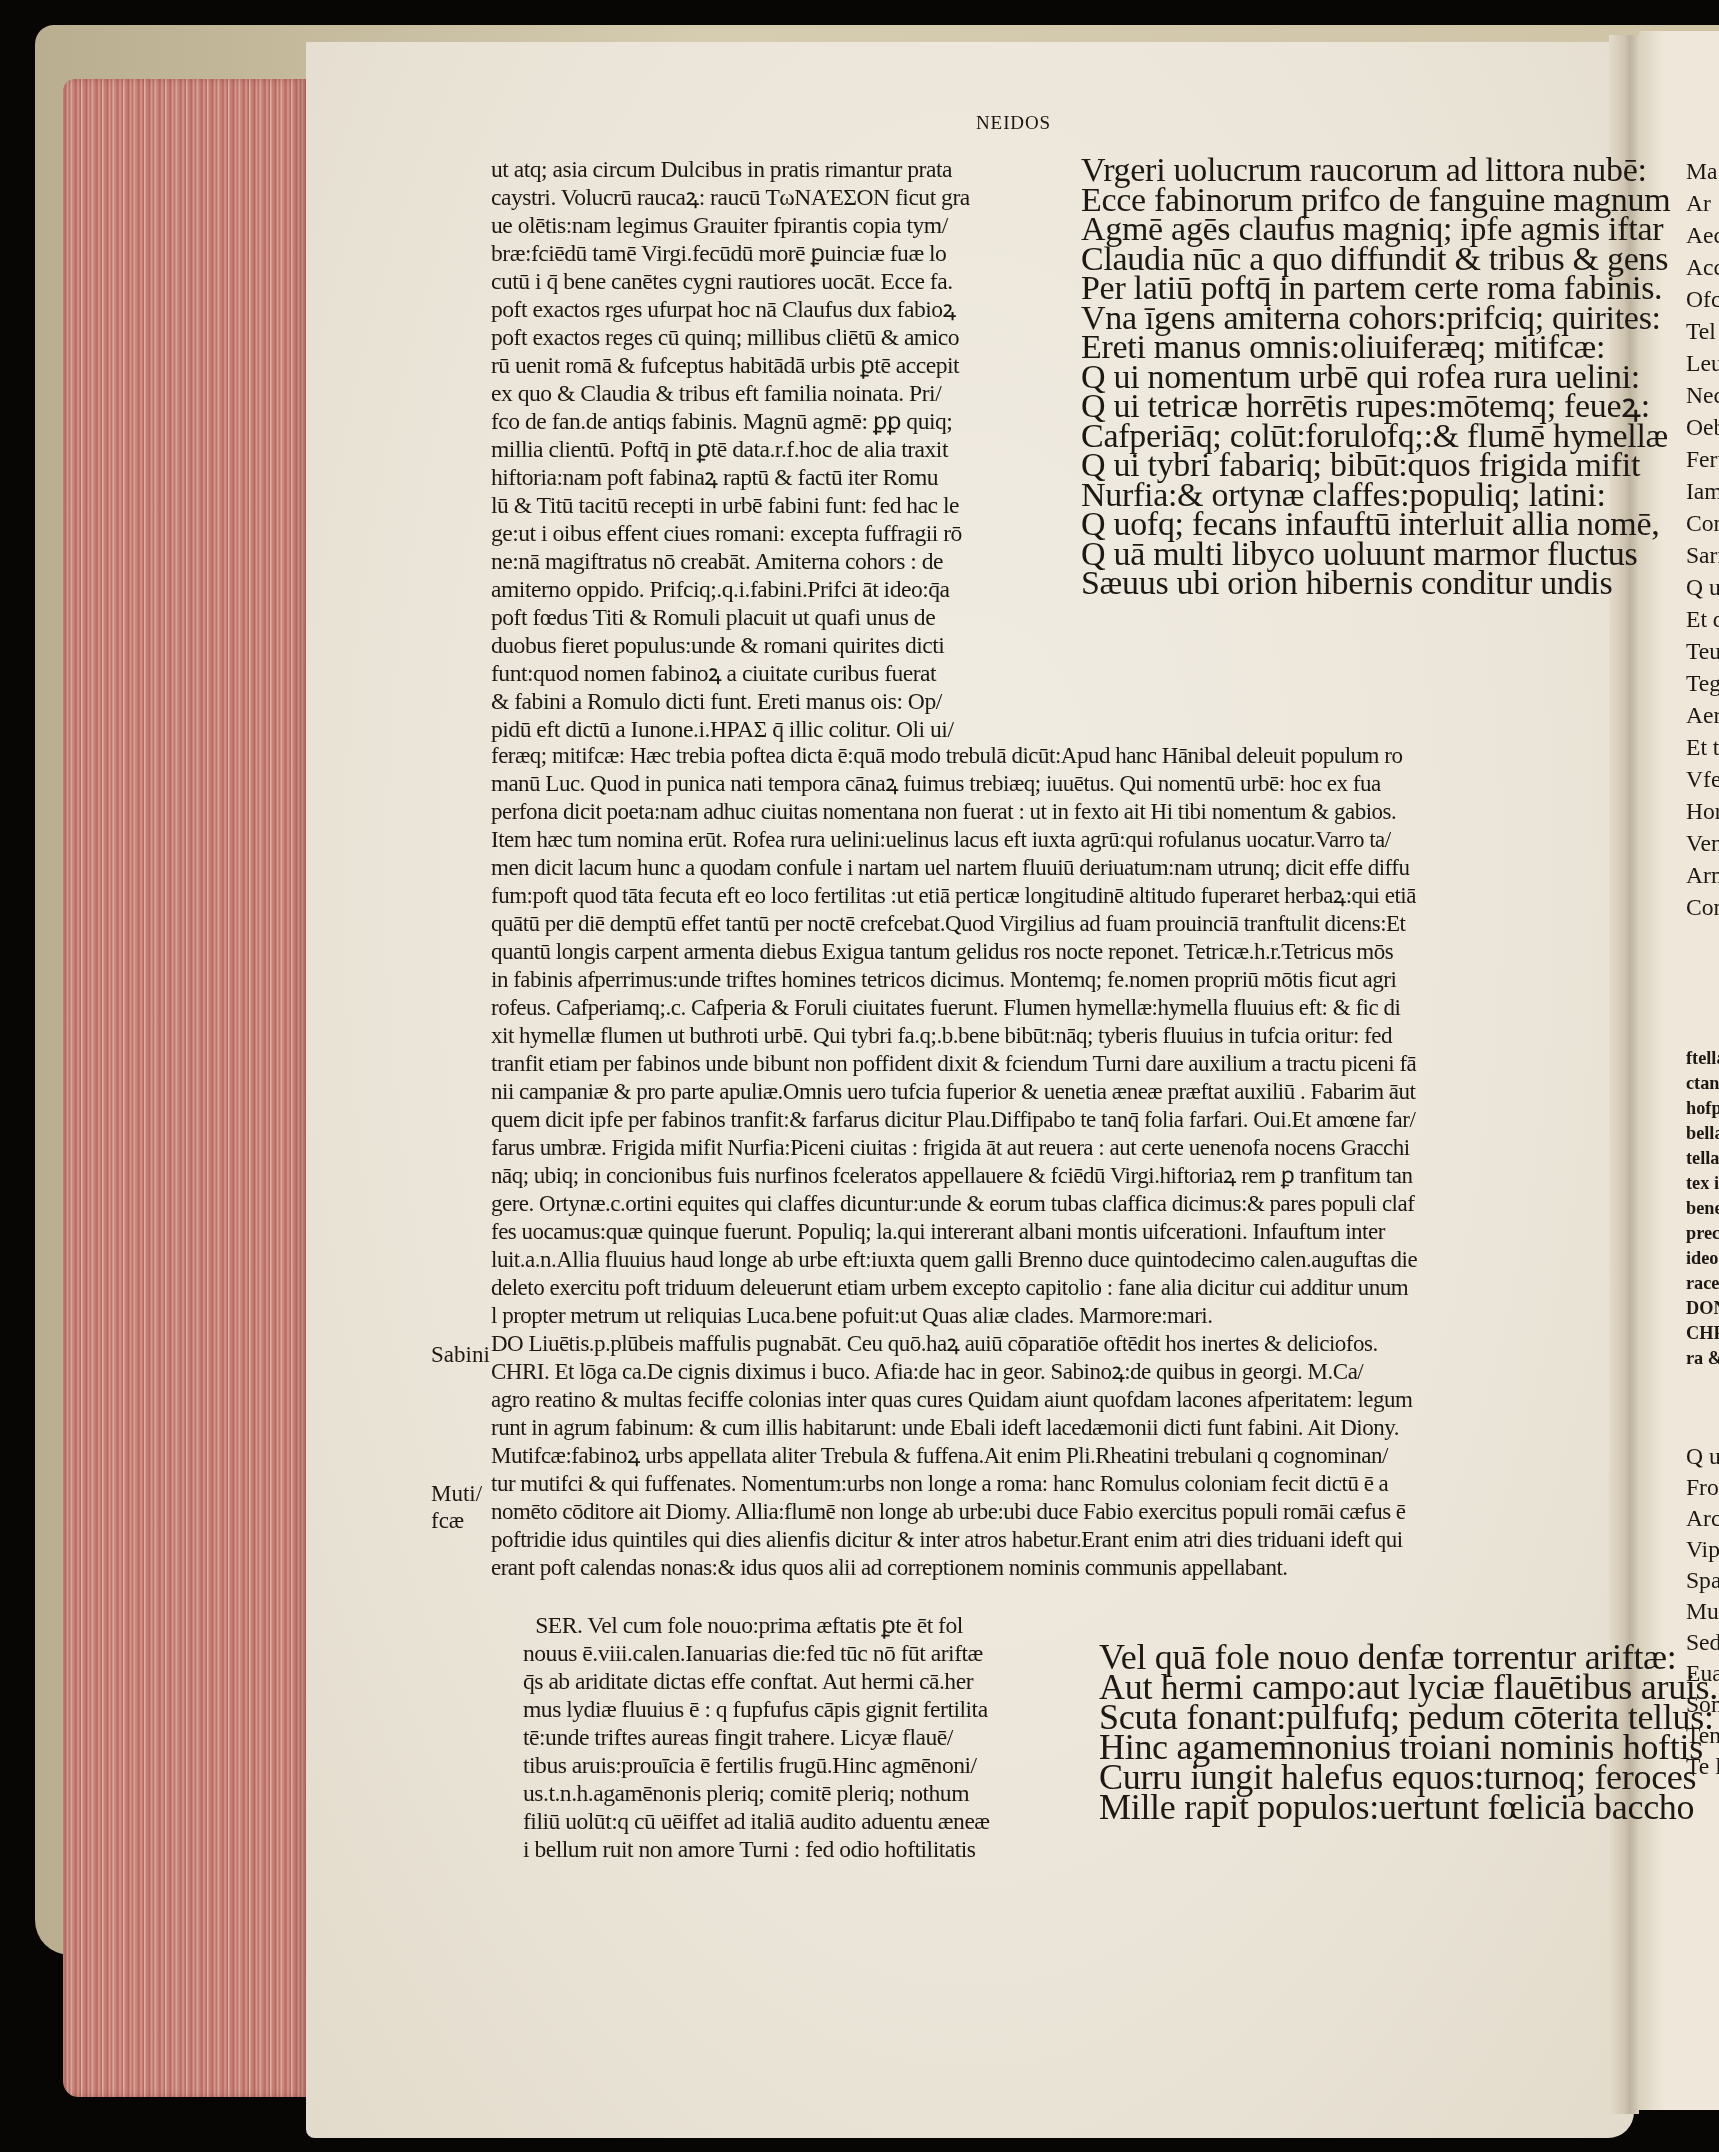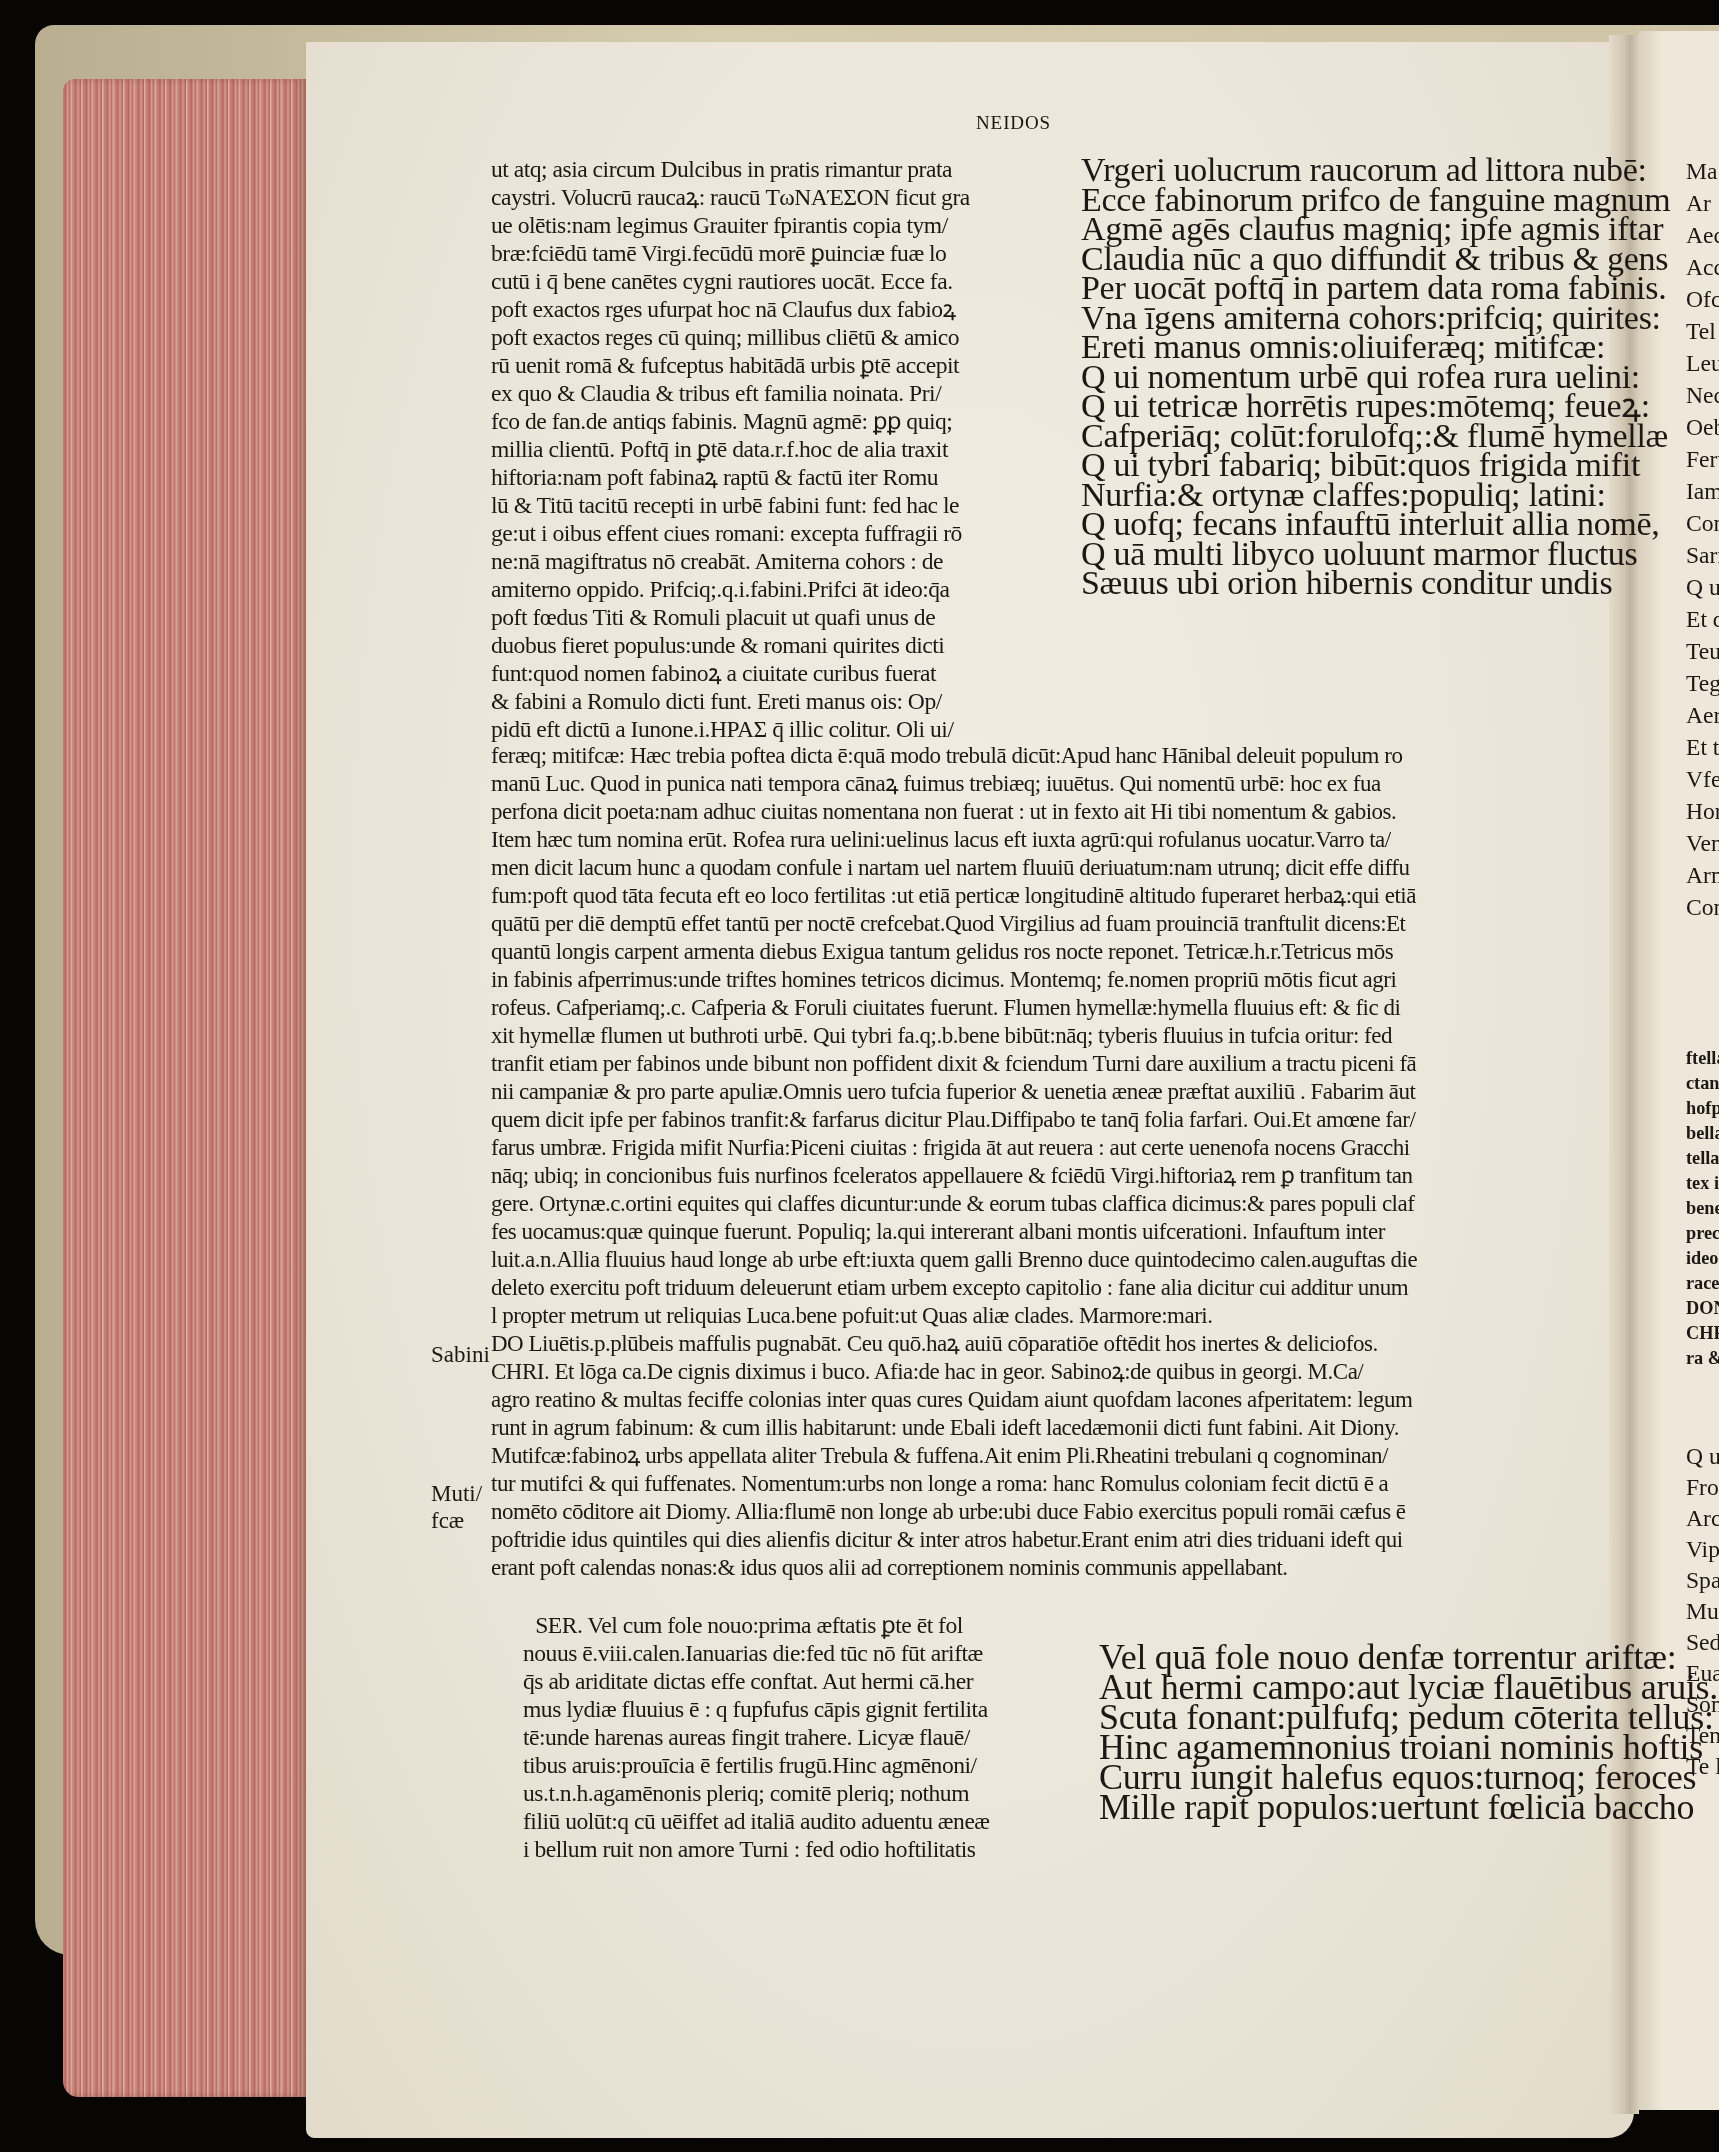--- a/index.html
+++ b/index.html
@@ -85,21 +85,21 @@
   <span class="ln">funt:quod nomen fabinoꝝ a ciuitate curibus fuerat</span>
   <span class="ln">&amp; fabini a Romulo dicti funt. Ereti manus ois: Op/</span>
   <span class="ln">pidū eft dictū a Iunone.i.ΗΡΑΣ q̄ illic colitur. Oli ui/</span>
 </div>
 
 <div class="col verse-top">
   <span class="ln">Vrgeri uolucrum raucorum ad littora nubē:</span>
   <span class="ln">Ecce fabinorum prifco de fanguine magnum</span>
   <span class="ln">Agmē agēs claufus magniq; ipfe agmis iftar</span>
   <span class="ln">Claudia nūc a quo diffundit &amp; tribus &amp; gens</span>
-  <span class="ln">Per uocāt poftq̄ in partem data roma fabinis.</span>
+  <span class="ln">Per latiū poftq̄ in partem certe roma fabinis.</span>
   <span class="ln">Vna īgens amiterna cohors:prifciq; quirites:</span>
   <span class="ln">Ereti manus omnis:oliuiferæq; mitifcæ:</span>
   <span class="ln">Q ui nomentum urbē qui rofea rura uelini:</span>
   <span class="ln">Q ui tetricæ horrētis rupes:mōtemq; feueꝝ:</span>
   <span class="ln">Cafperiāq; colūt:forulofq;:&amp; flumē hymellæ</span>
   <span class="ln">Q ui tybri fabariq; bibūt:quos frigida mifit</span>
   <span class="ln">Nurfia:&amp; ortynæ claffes:populiq; latini:</span>
   <span class="ln">Q uofq; fecans infauftū interluit allia nomē,</span>
   <span class="ln">Q uā multi libyco uoluunt marmor fluctus</span>
   <span class="ln">Sæuus ubi orion hibernis conditur undis</span>
@@ -140,21 +140,21 @@
 
 <div class="margin-note" style="left:431px;top:1342px;">Sabini</div>
 <div class="margin-note" style="left:431px;top:1481px;">Muti/</div>
 <div class="margin-note" style="left:431px;top:1508px;">fcæ</div>
 
 <div class="col comm-bottom">
   <span class="ln" style="padding-left:12.2px;">SER. Vel cum fole nouo:prima æftatis ꝑte ēt fol</span>
   <span class="ln">nouus ē.viii.calen.Ianuarias die:fed tūc nō fūt ariftæ</span>
   <span class="ln">q̄s ab ariditate dictas effe conftat. Aut hermi cā.her</span>
   <span class="ln">mus lydiæ fluuius ē : q fupfufus cāpis gignit fertilita</span>
-  <span class="ln">tē:unde harenas aureas fingit trahere. Licyæ flauē/</span>
+  <span class="ln">tē:unde triftes aureas fingit trahere. Licyæ flauē/</span>
   <span class="ln">tibus aruis:prouīcia ē fertilis frugū.Hinc agmēnoni/</span>
   <span class="ln">us.t.n.h.agamēnonis pleriq; comitē pleriq; nothum</span>
   <span class="ln">filiū uolūt:q cū uēiffet ad italiā audito aduentu æneæ</span>
   <span class="ln">i bellum ruit non amore Turni : fed odio hoftilitatis</span>
 </div>
 
 <div class="col verse-bottom">
   <span class="ln">Vel quā fole nouo denfæ torrentur ariftæ:</span>
   <span class="ln">Aut hermi campo:aut lyciæ flauētibus aruis.</span>
   <span class="ln">Scuta fonant:pulfufq; pedum cōterita tellus:</span>

